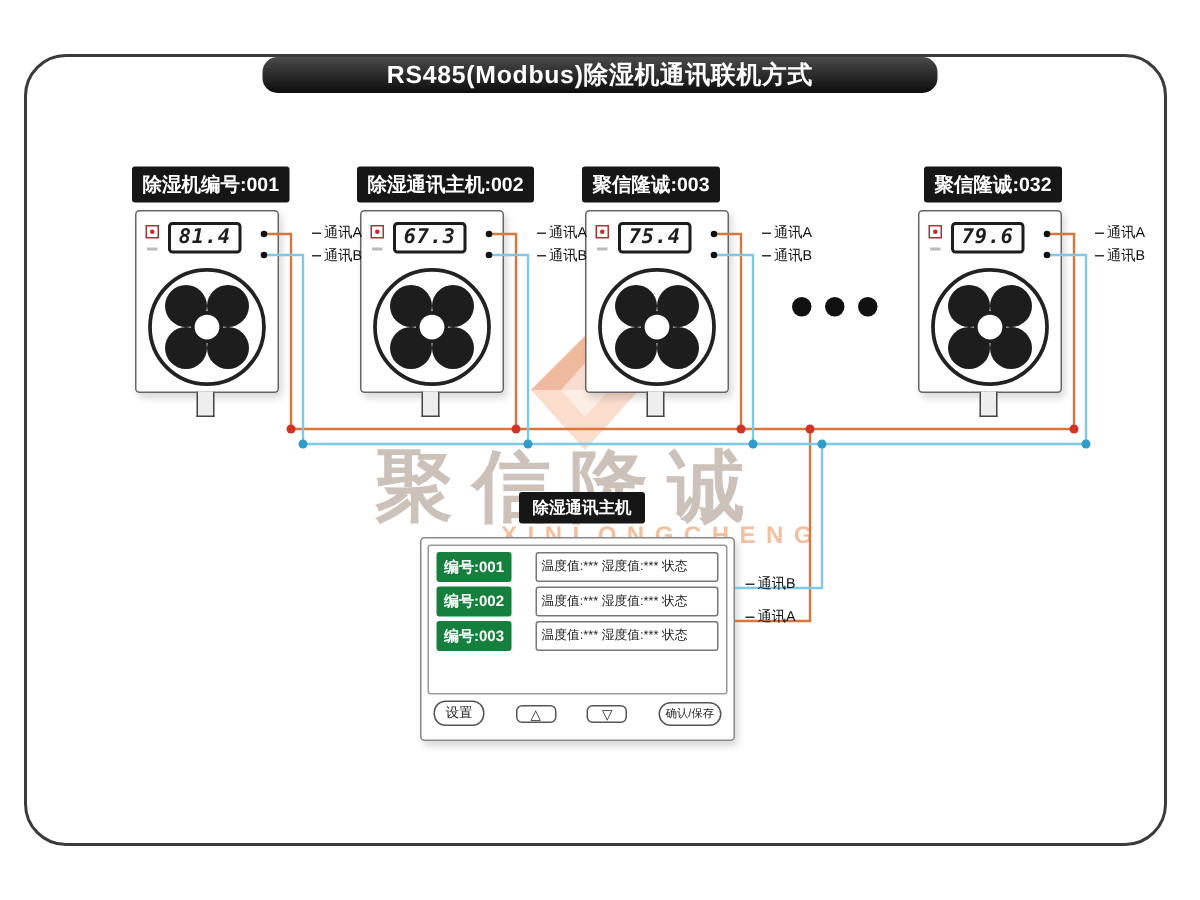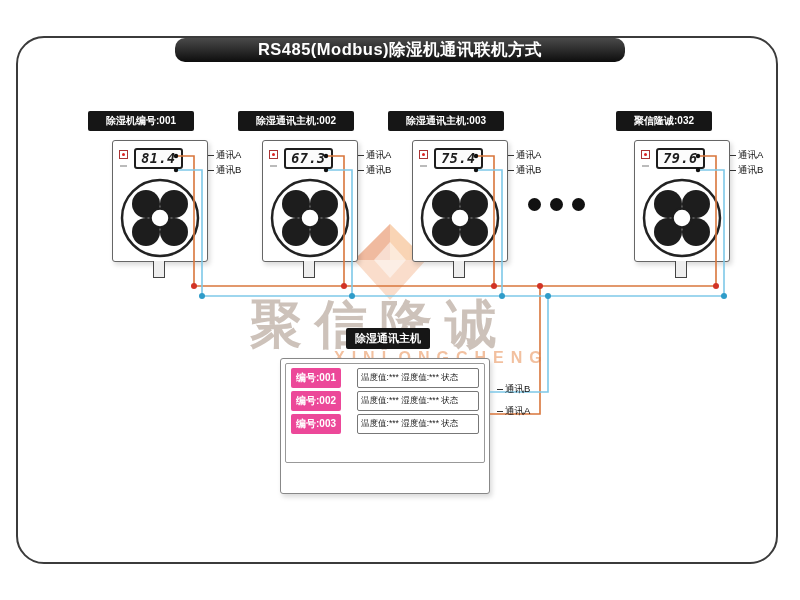--- a/index.html
+++ b/index.html
@@ -17,25 +17,25 @@
 
   
   .watermark{position:absolute;inset:0;z-index:1;pointer-events:none;}
   .wm-logo{position:absolute;left:348px;top:220px;opacity:.55;}
   .wm-text{position:absolute;left:250px;top:290px;font-size:52px;font-weight:bold;
     letter-spacing:13px;color:rgba(196,183,174,.85);white-space:nowrap;}
   .wm-sub{position:absolute;left:334px;top:349px;font-size:16px;font-weight:bold;
     letter-spacing:7px;color:rgba(233,150,95,.6);white-space:nowrap;}
 
   
-  .unit-label{position:absolute;top:111px;background:#161616;color:#fff;font-size:10px;
-    font-weight:bold;padding:3px 18px;border-radius:2px;z-index:4;white-space:nowrap;}
+  .unit-label{position:absolute;top:111px;background:#161616;color:#fff;font-size:13px;
+    font-weight:bold;padding:3px 7px;border-radius:2px;z-index:4;white-space:nowrap;}
   .unit{position:absolute;top:140px;width:96px;height:122px;background:#fff;
     border:1.5px solid #666;border-radius:3px;box-sizing:border-box;
-    box-shadow:2px 3px 5px rgba(0,0,0,.15);z-index:3;margin-left:22px;}
+    box-shadow:2px 3px 5px rgba(0,0,0,.15);z-index:3;}
   .led{position:absolute;left:6px;top:9px;width:9px;height:9px;border:1.5px solid #a33;
     box-sizing:border-box;background:#fff;}
   .led::after{content:"";position:absolute;left:1.5px;top:1.5px;width:3px;height:3px;
     background:#d22;border-radius:50%;}
   .grille{position:absolute;left:7px;top:24px;width:7px;height:2px;background:#bbb;}
   .display{position:absolute;left:21px;top:7px;width:49px;height:21px;
     border:2px solid #1d1d1d;border-radius:3px;background:#fcfcfc;box-sizing:border-box;
     font-family:"DejaVu Sans Mono", monospace;font-style:italic;font-weight:bold;
     font-size:13.5px;color:#1d1d1d;text-align:center;line-height:17px;letter-spacing:.5px;}
   .fan{position:absolute;left:6px;top:36px;}
@@ -54,21 +54,21 @@
   .dots span{width:13px;height:13px;border-radius:50%;background:#111;}
 
   
   .master-label{position:absolute;left:346px;top:328px;background:#161616;color:#fff;
     font-size:11px;font-weight:bold;padding:3px 9px;border-radius:2px;z-index:4;white-space:nowrap;}
   .master{position:absolute;left:280px;top:358px;width:210px;height:136px;background:#fff;
     border:1.5px solid #888;border-radius:3px;box-sizing:border-box;padding:4px;
     box-shadow:2px 3px 5px rgba(0,0,0,.15);z-index:3;}
   .screen{border:1px solid #999;border-radius:2px;height:100px;padding:4px 5px;box-sizing:border-box;}
   .mrow{display:flex;gap:4px;height:20px;margin-bottom:3px;}
-  .mid{background:#ec4899;color:#fff;font-size:10px;font-weight:bold;padding:0 5px;
+  .mid{background:#15803d;color:#fff;font-size:10px;font-weight:bold;padding:0 5px;
     display:flex;align-items:center;border-radius:2px;white-space:nowrap;}
   .mval{flex:1;border:1px solid #777;border-radius:2px;font-size:8.5px;color:#222;
     display:flex;align-items:center;padding:0 3px;white-space:nowrap;margin-left:12px;}
   .pagebtns{display:flex;justify-content:center;gap:34px;margin-top:4px;}
   .pbtn{background:#161616;color:#fff;font-size:10px;font-weight:bold;padding:2px 12px;
     border-radius:2px;cursor:pointer;}
   .controls{display:flex;justify-content:space-between;align-items:center;padding:4px 4px 0 4px;}
   .ctl{border:1.2px solid #555;border-radius:8px;font-size:9px;color:#222;background:#fff;
     padding:1px 7px;cursor:pointer;white-space:nowrap;}
   .ctl.tri{padding:0 9px;border-radius:4px;}
@@ -120,21 +120,21 @@
       <circle cx="55" cy="27" r="14" fill="#1d1d1d"></circle>
     <circle cx="27" cy="55" r="14" fill="#1d1d1d"></circle>
       <circle cx="55" cy="55" r="14" fill="#1d1d1d"></circle>
     <circle cx="41" cy="41" r="9.5" fill="#fff" stroke="#1d1d1d" stroke-width="2.5"></circle>
   </svg>
   <div class="leg"></div>
 </div>
 <div class="port-label" style="left:358px;top:149px">通讯A</div>
 <div class="port-label" style="left:358px;top:164px">通讯B</div>
 
-<div class="unit-label" style="left:388px">除湿通讯主机:003</div>
+<div class="unit-label" style="left:388px">聚信隆诚:003</div>
 <div class="unit" style="left:390px">
   <div class="led"></div>
   <div class="grille"></div>
   <div class="display">75.4</div>
   <svg class="fan" width="82" height="82" viewBox="0 0 82 82">
     <circle cx="41" cy="41" r="38" fill="#fff" stroke="#222" stroke-width="2.5"></circle>
     <circle cx="27" cy="27" r="14" fill="#1d1d1d"></circle>
       <circle cx="55" cy="27" r="14" fill="#1d1d1d"></circle>
     <circle cx="27" cy="55" r="14" fill="#1d1d1d"></circle>
       <circle cx="55" cy="55" r="14" fill="#1d1d1d"></circle>
@@ -221,15 +221,21 @@
     </div>
     <div class="mrow">
       <span class="mid">编号:002</span>
       <span class="mval">温度值:*** 湿度值:*** 状态</span>
     </div>
     <div class="mrow">
       <span class="mid">编号:003</span>
       <span class="mval">温度值:*** 湿度值:*** 状态</span>
     </div>
   </div>
+  <div class="controls">
+    <span class="ctl">设置</span>
+    <span class="ctl tri">△</span>
+    <span class="ctl tri">▽</span>
+    <span class="ctl confirm">确认/保存</span>
+  </div>
 </div>
 <div class="port-label" style="left:497px;top:383px">通讯B</div>
 <div class="port-label" style="left:497px;top:405px">通讯A</div>
 
 </body></html>

